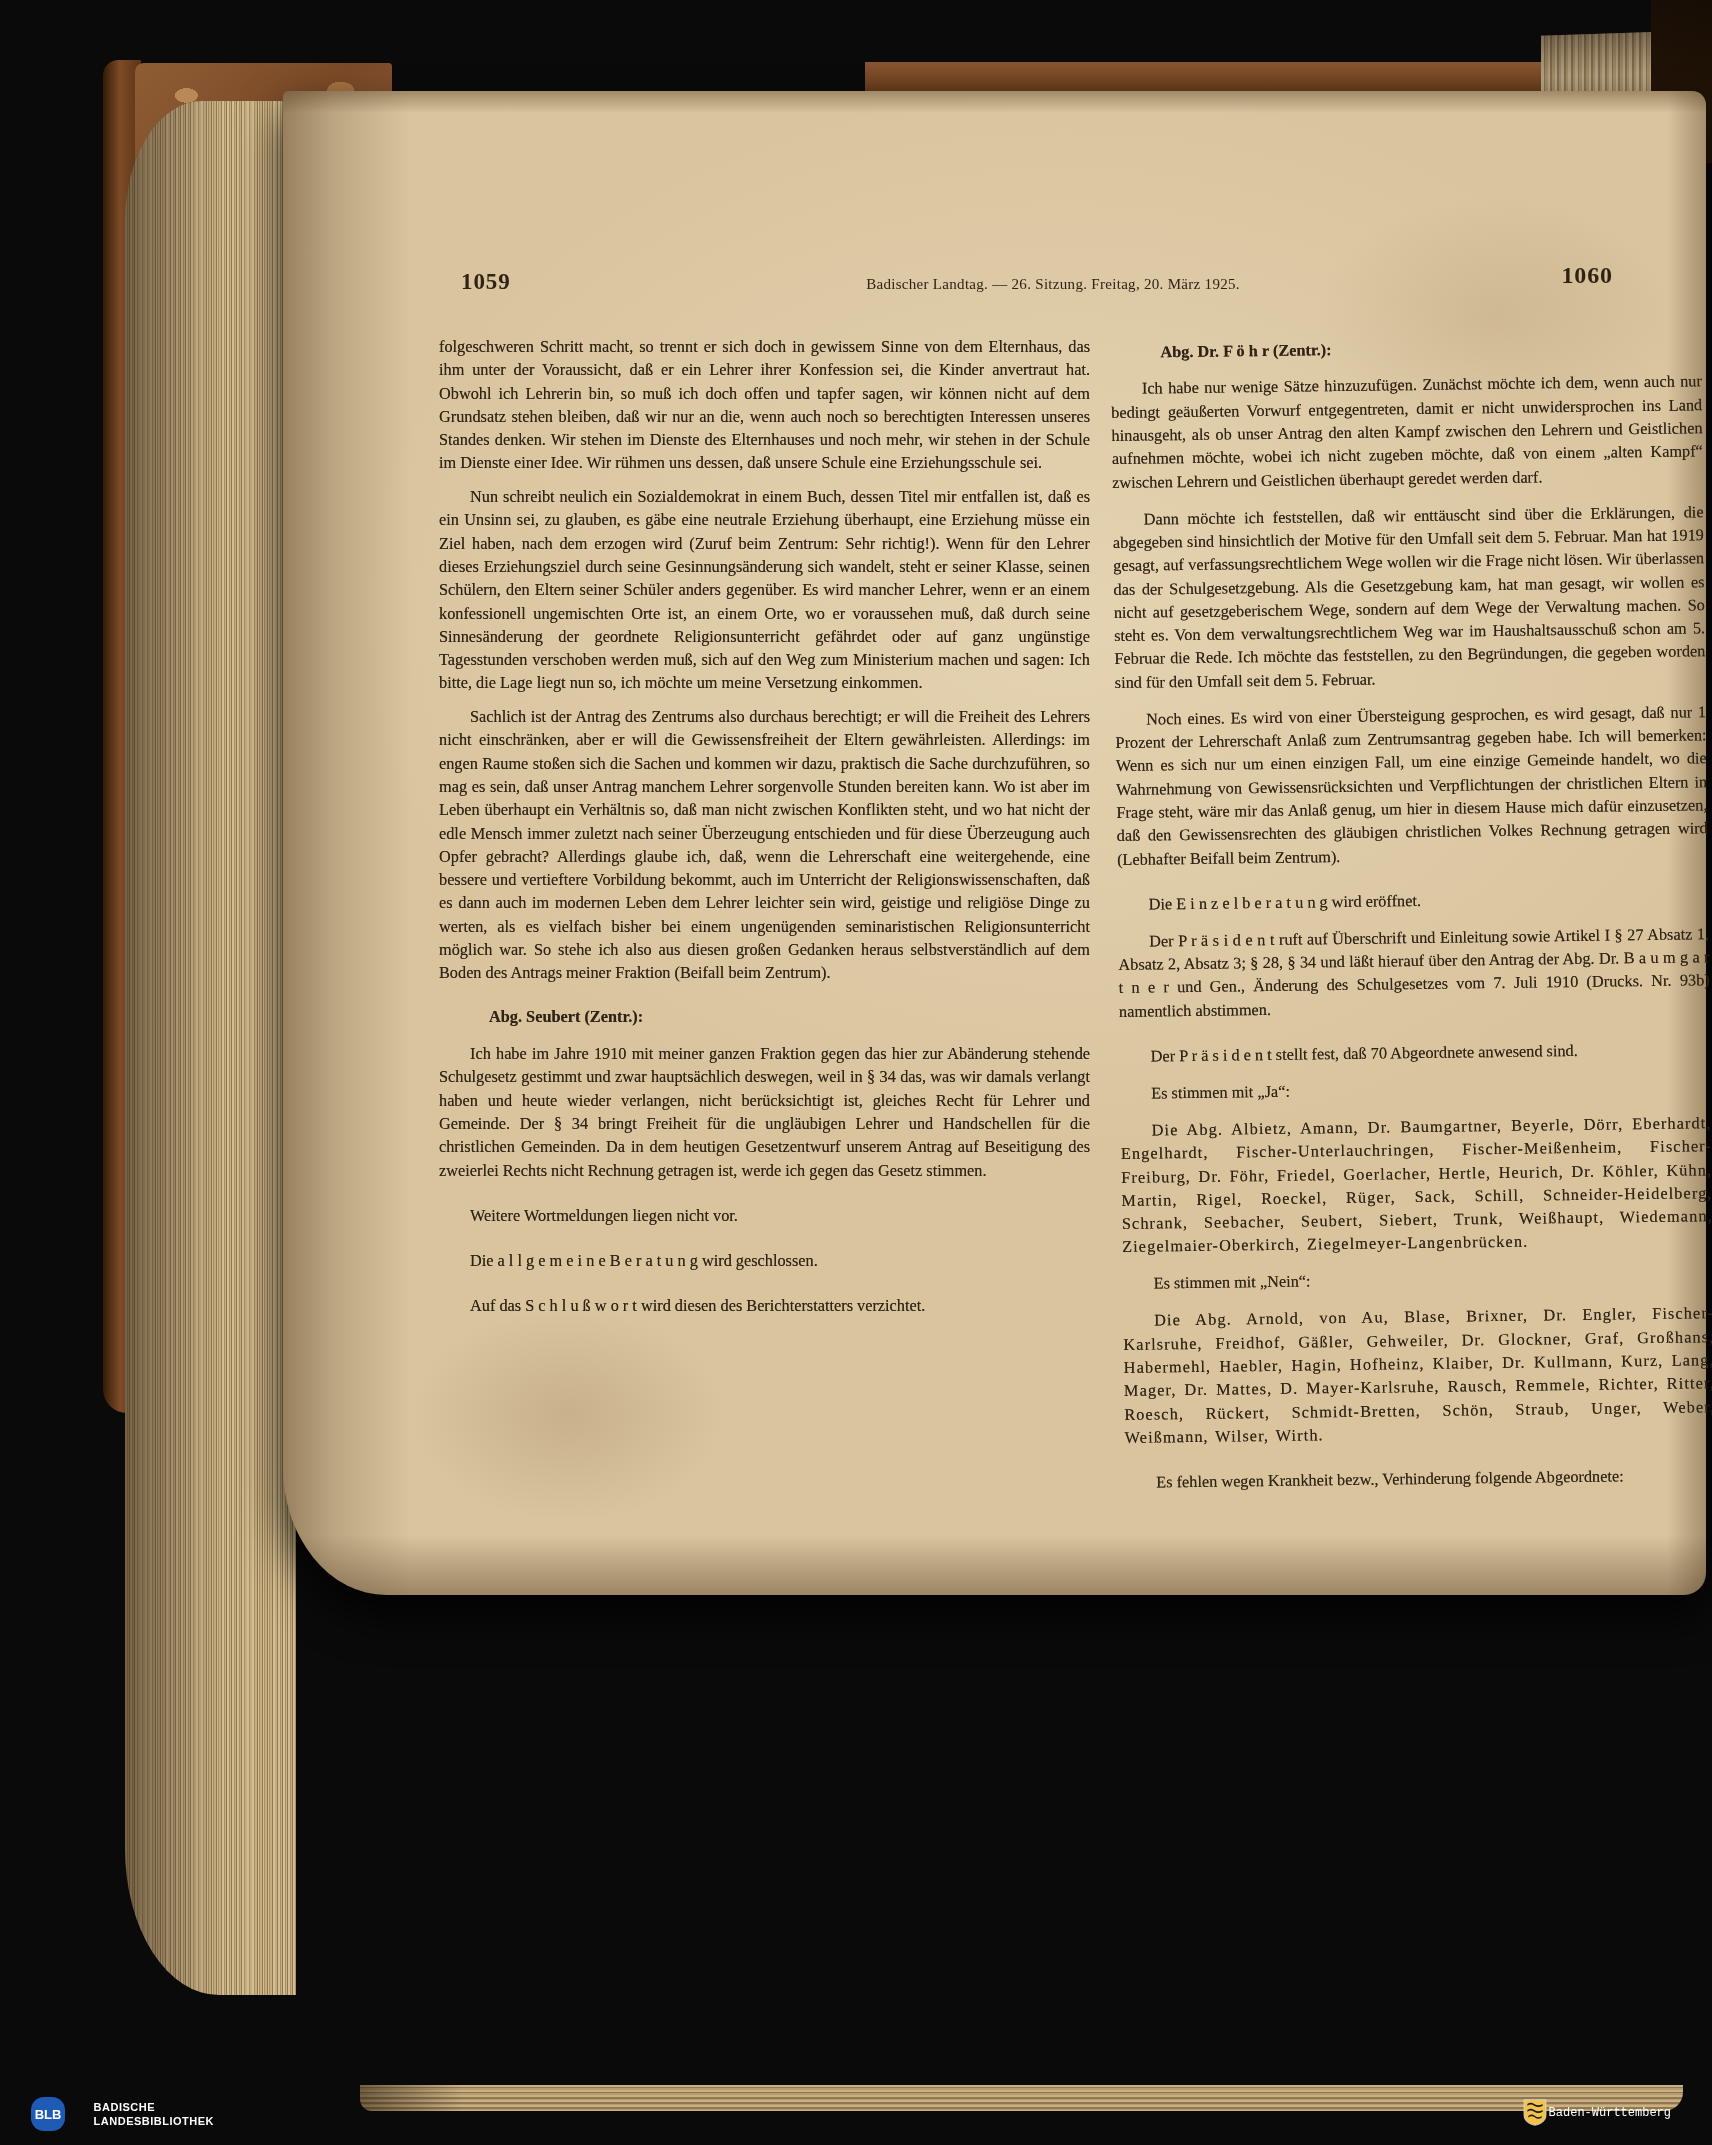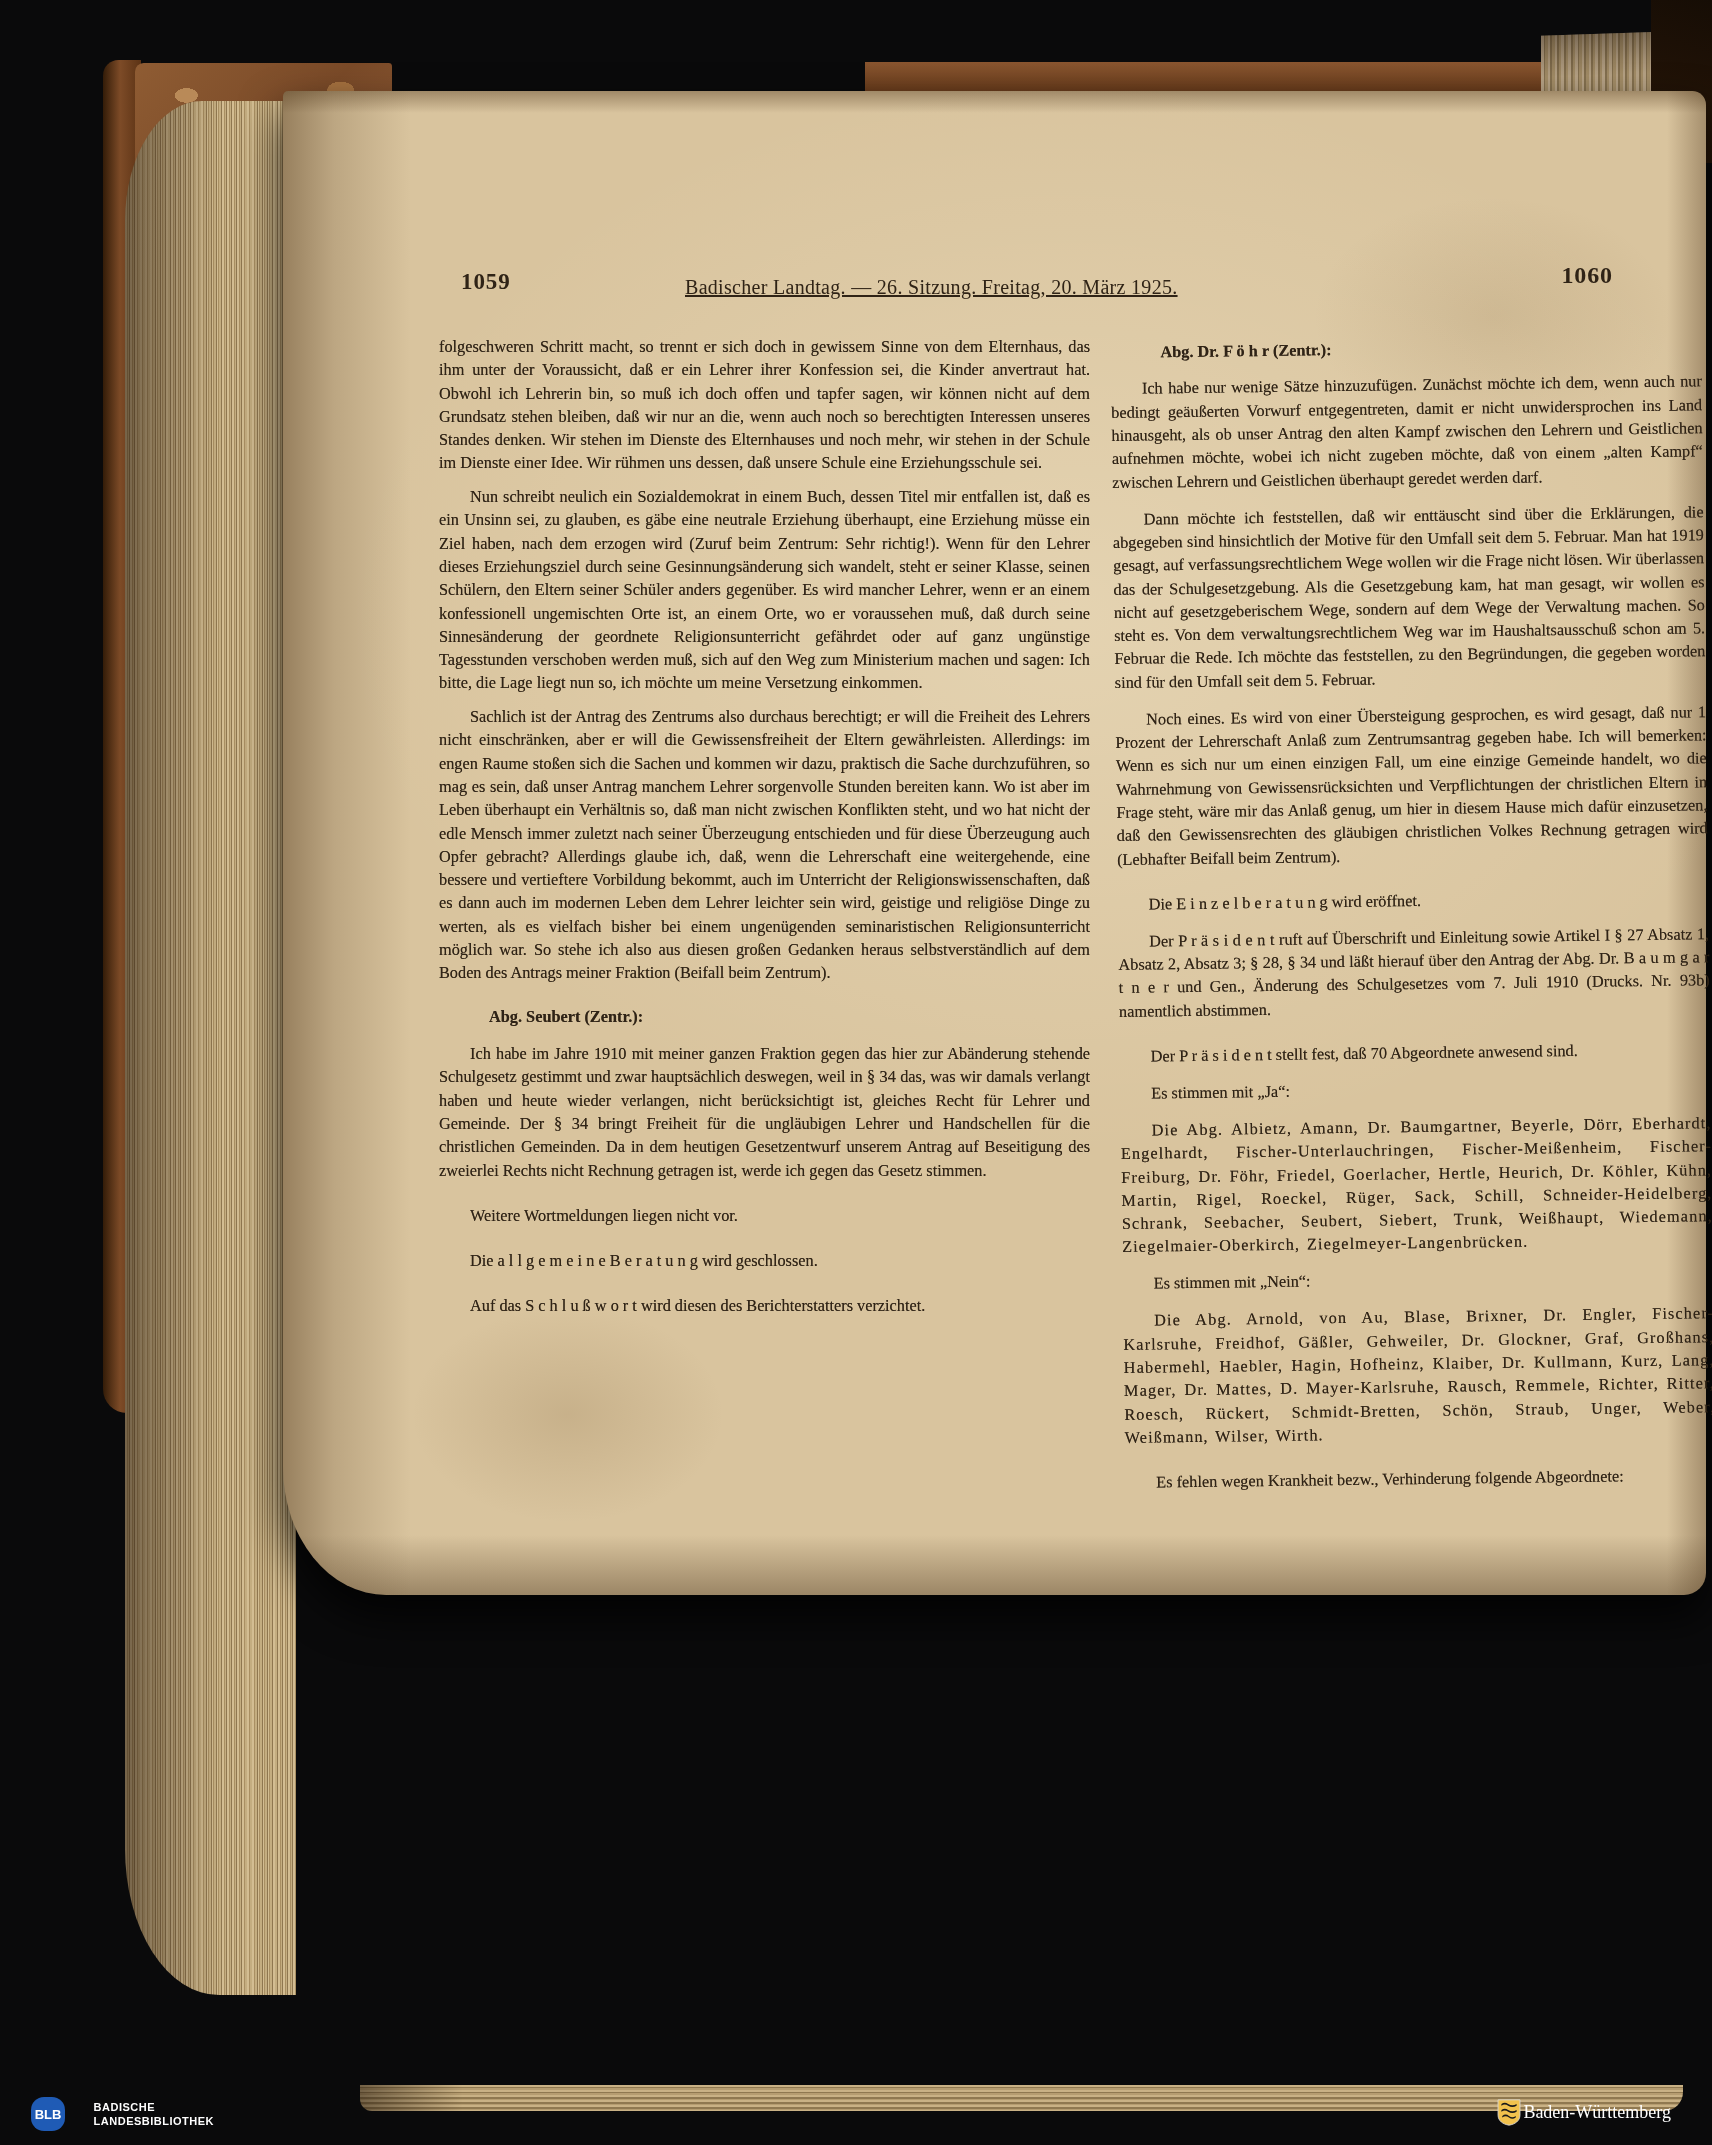--- a/index.html
+++ b/index.html
@@ -76,21 +76,21 @@
       #d9c49e;
     box-shadow:0 22px 43px rgba(0,0,0,0.78);
     color:#2f2316;
   }
 
   .pagenum { position:absolute; font-size:23px; font-weight:bold; letter-spacing:0.9px; }
   .pagenum.left  { left:178px; top:178px; }
   .pagenum.right { right:93px; top:171px; font-size:24px; }
   .running-head {
     position:absolute; left:402px; top:185px; width:736px;
-    font-size:20px; letter-spacing:0.3px;text-decoration:underline;
+    text-align:center; font-size:15px; letter-spacing:0.3px;
   }
 
   .col {
     position:absolute; font-size:16.3px; line-height:1.43;
     text-shadow:0 0 0.5px rgba(47,35,22,0.65);
     hyphens:auto;
   }
   .col-left  { left:156px; top:244px; width:651px; }
   .col-right { left:827px; top:229px; width:591px;
                transform:rotate(-0.75deg); transform-origin:left top; }
@@ -114,21 +114,21 @@
     display:flex; align-items:center; justify-content:center;
     font-family:"Liberation Sans", sans-serif; font-weight:bold; font-size:13px;text-align:right;
   }
   .blb-text {
     color:#fff; font-family:"Liberation Sans", sans-serif;
     font-size:11px; font-weight:bold; letter-spacing:0.5px; line-height:1.3;margin-left:20px;
   }
   .brand-right {
     position:absolute; right:41px; bottom:19px;
     display:flex; align-items:center; gap:2px; cursor:pointer;
-    color:#fff; font-family:Liberation Serif, serif; font-size:18px;
+    color:#fff; font-family:Liberation Mono, monospace; font-size:12px;
   }
 </style>
 </head>
 <body>
 
 <div class="stage">
 
   <div class="cover-left"></div>
   <div class="marble"></div>
   <div class="stack-left"></div>

